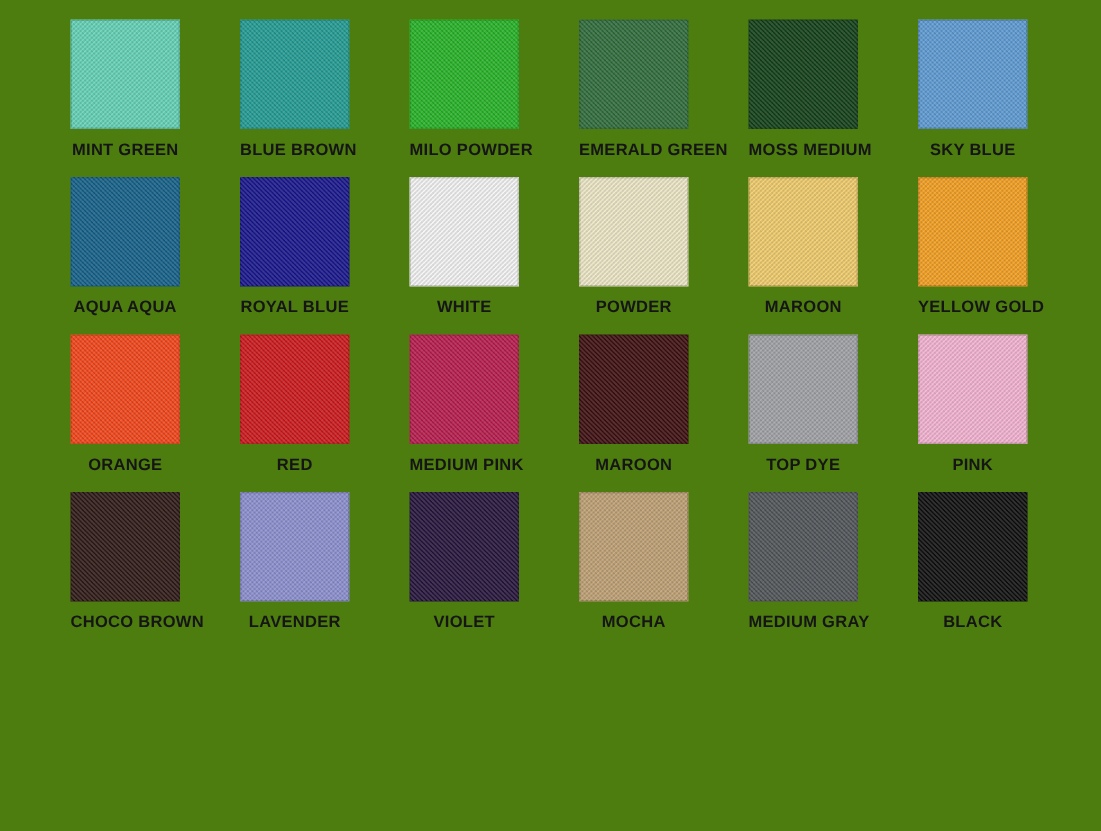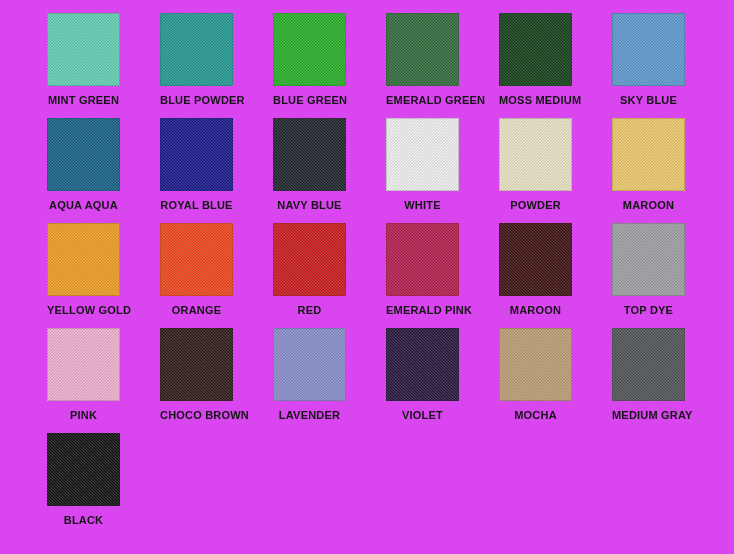--- a/index.html
+++ b/index.html
@@ -12,21 +12,21 @@
     height: 554px;
     background: #ffffff;
     font-family: "Liberation Sans", "DejaVu Sans", sans-serif;
     overflow: hidden;
   }
 
   #swatch-chart {
     position: relative;
     width: 734px;
     height: 554px;
-    background: #d946ef;
+    background: #4d7c0f;
   }
 
   .swatch-grid {
     display: grid;
     grid-template-columns: repeat(6, 113px);
     grid-auto-rows: 105px;
     justify-content: start;
     padding-left: 47px;
     padding-top: 13px;
     box-sizing: border-box;
@@ -98,25 +98,25 @@
 <body>
 
 <div id="swatch-chart">
   <div class="swatch-grid">
       <div class="swatch-cell">
         <div class="swatch-chip light-chip" style="background-color: rgb(98, 213, 184);"></div>
         <div class="swatch-label">MINT GREEN</div>
       </div>
       <div class="swatch-cell">
         <div class="swatch-chip" style="background-color: rgb(30, 156, 147);"></div>
-        <div class="swatch-label">BLUE POWDER</div>
+        <div class="swatch-label">BLUE BROWN</div>
       </div>
       <div class="swatch-cell">
         <div class="swatch-chip" style="background-color: rgb(34, 180, 34);"></div>
-        <div class="swatch-label">BLUE GREEN</div>
+        <div class="swatch-label">MILO POWDER</div>
       </div>
       <div class="swatch-cell">
         <div class="swatch-chip" style="background-color: rgb(44, 107, 56);"></div>
         <div class="swatch-label">EMERALD GREEN</div>
       </div>
       <div class="swatch-cell">
         <div class="swatch-chip" style="background-color: rgb(14, 61, 20);"></div>
         <div class="swatch-label">MOSS MEDIUM</div>
       </div>
       <div class="swatch-cell">
@@ -125,24 +125,20 @@
       </div>
       <div class="swatch-cell">
         <div class="swatch-chip" style="background-color: rgb(16, 95, 136);"></div>
         <div class="swatch-label">AQUA AQUA</div>
       </div>
       <div class="swatch-cell">
         <div class="swatch-chip" style="background-color: rgb(20, 18, 140);"></div>
         <div class="swatch-label">ROYAL BLUE</div>
       </div>
       <div class="swatch-cell">
-        <div class="swatch-chip" style="background-color: rgb(26, 30, 40);"></div>
-        <div class="swatch-label">NAVY BLUE</div>
-      </div>
-      <div class="swatch-cell">
         <div class="swatch-chip light-chip" style="background-color: rgb(247, 247, 247);"></div>
         <div class="swatch-label">WHITE</div>
       </div>
       <div class="swatch-cell">
         <div class="swatch-chip light-chip" style="background-color: rgb(240, 234, 200);"></div>
         <div class="swatch-label">POWDER</div>
       </div>
       <div class="swatch-cell">
         <div class="swatch-chip light-chip" style="background-color: rgb(243, 206, 106);"></div>
         <div class="swatch-label">MAROON</div>
@@ -154,21 +150,21 @@
       <div class="swatch-cell">
         <div class="swatch-chip" style="background-color: rgb(246, 66, 21);"></div>
         <div class="swatch-label">ORANGE</div>
       </div>
       <div class="swatch-cell">
         <div class="swatch-chip" style="background-color: rgb(206, 20, 23);"></div>
         <div class="swatch-label">RED</div>
       </div>
       <div class="swatch-cell">
         <div class="swatch-chip" style="background-color: rgb(184, 23, 74);"></div>
-        <div class="swatch-label">EMERALD PINK</div>
+        <div class="swatch-label">MEDIUM PINK</div>
       </div>
       <div class="swatch-cell">
         <div class="swatch-chip" style="background-color: rgb(58, 10, 12);"></div>
         <div class="swatch-label">MAROON</div>
       </div>
       <div class="swatch-cell">
         <div class="swatch-chip light-chip" style="background-color: rgb(160, 162, 166);"></div>
         <div class="swatch-label">TOP DYE</div>
       </div>
       <div class="swatch-cell">

